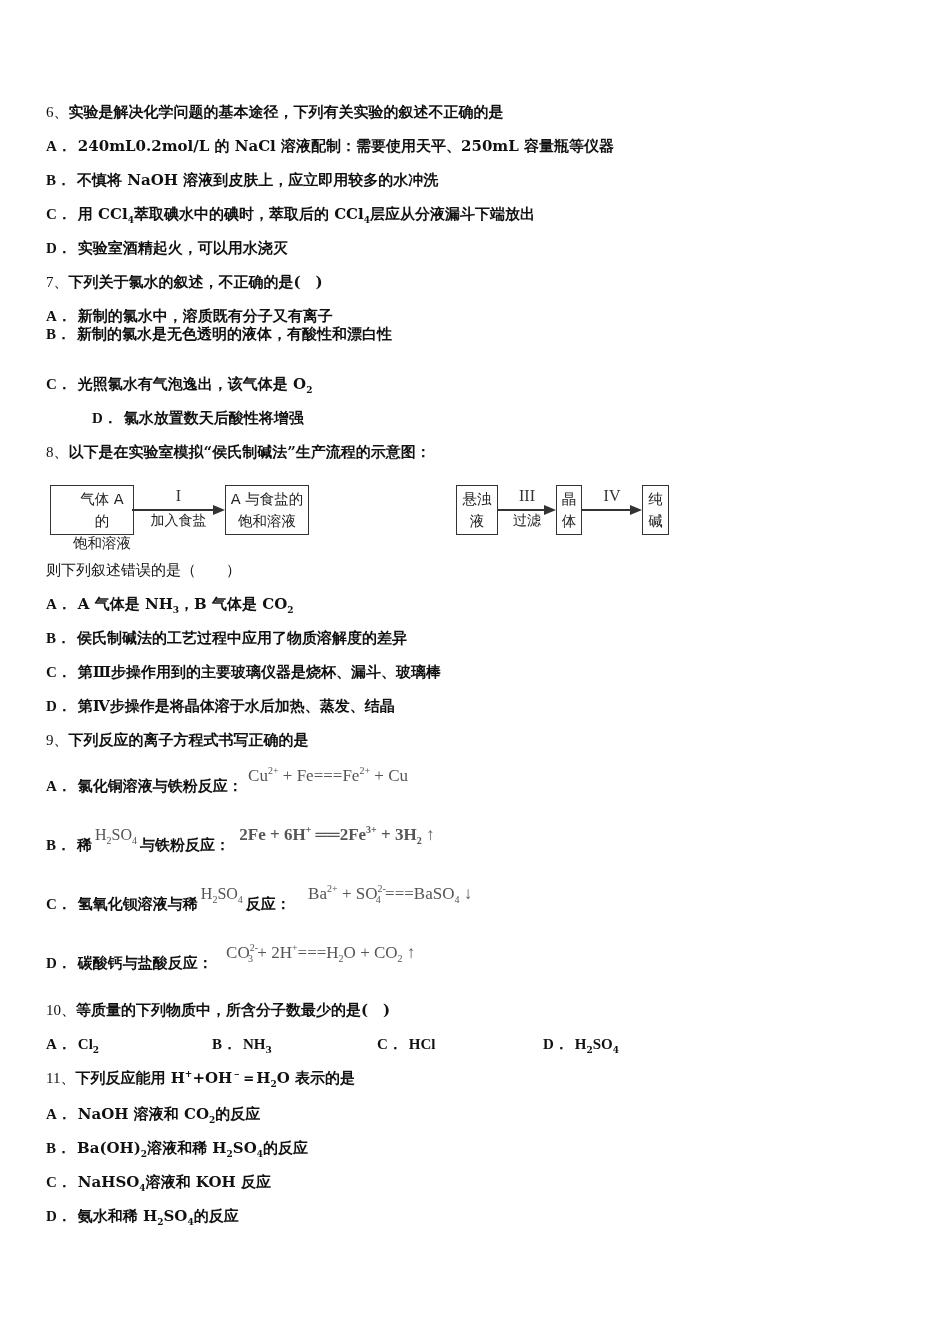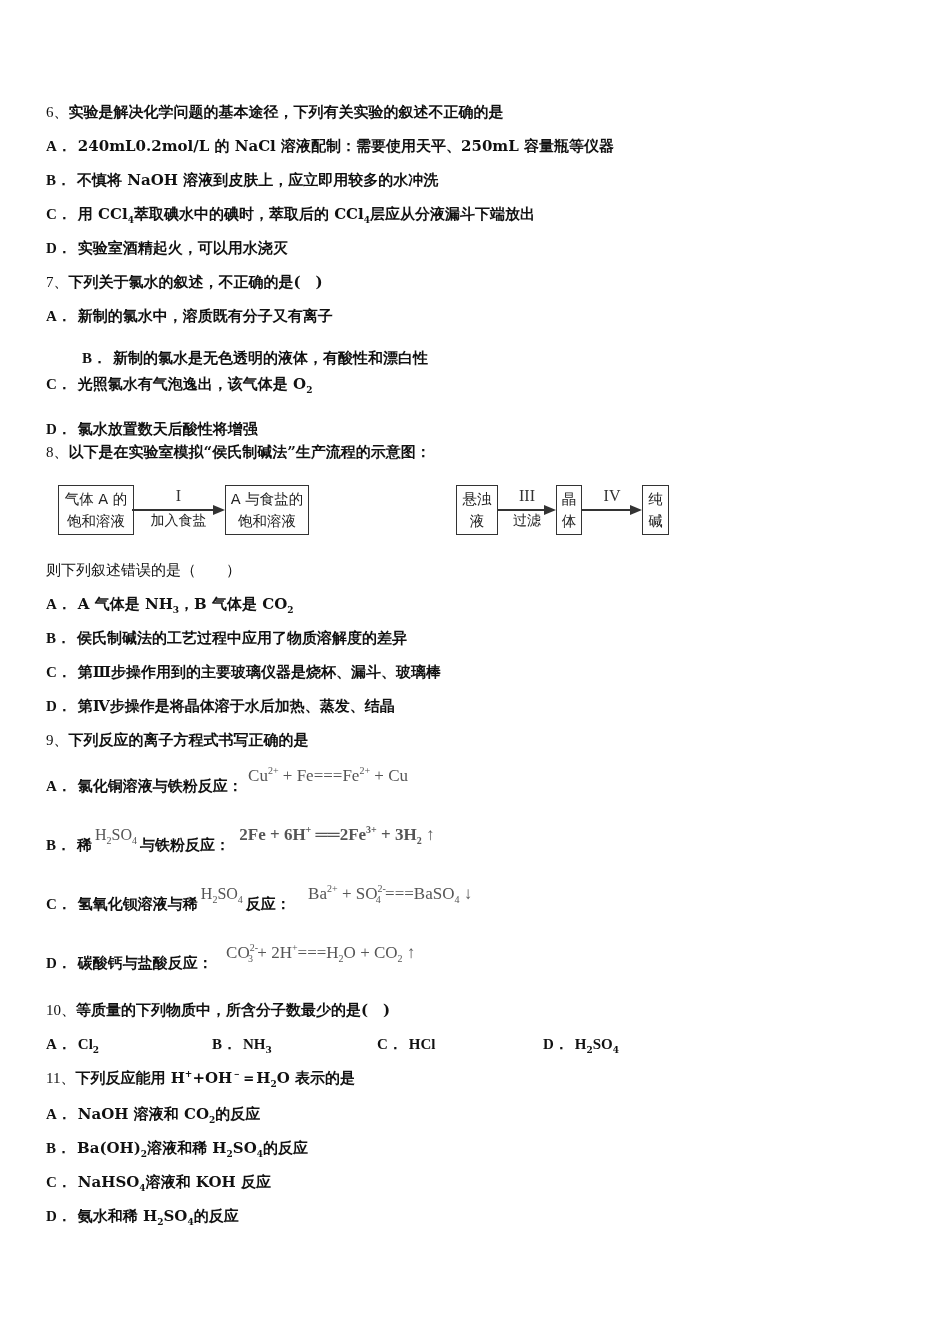--- a/index.html
+++ b/index.html
@@ -73,36 +73,36 @@
 <div class="line" style="top:238px;">
   <span class="opt-label">D．</span><span>实验室酒精起火，可以用水浇灭</span>
 </div>
 
 <div class="line" style="top:272px;">
   <span class="qnum">7、</span><span>下列关于氯水的叙述，不正确的是(　)</span>
 </div>
 <div class="line" style="top:306px;">
   <span class="opt-label">A．</span><span>新制的氯水中，溶质既有分子又有离子</span>
 </div>
-<div class="line" style="top:348px;margin-left:36px;">
+<div class="line" style="top:324px;">
   <span class="opt-label">B．</span><span>新制的氯水是无色透明的液体，有酸性和漂白性</span>
 </div>
 <div class="line" style="top:374px;">
   <span class="opt-label">C．</span><span>光照氯水有气泡逸出，该气体是 O</span><sub>2</sub>
 </div>
-<div class="line" style="top:419px;">
+<div class="line" style="top:408px;margin-left:46px;">
   <span class="opt-label">D．</span><span>氯水放置数天后酸性将增强</span>
 </div>
 
 <div class="line" style="top:442px;">
   <span class="qnum">8、</span><span>以下是在实验室模拟“侯氏制碱法”生产流程的示意图：</span>
 </div>
 
 <div class="flow">
-  <div class="fbox" style="left:8px; width:76px;">
+  <div class="fbox" style="left:0; width:84px;padding-left:20px;">
     <div>气体 A 的</div>
     <div>饱和溶液</div>
   </div>
   <div class="farrow" style="left:82px; width:93px;">
     <div class="step">I</div>
     <div class="shaft"></div>
     <div class="head"></div>
     <div class="action">加入食盐</div>
   </div>
   <div class="fbox" style="left:175px; width:84px;">

